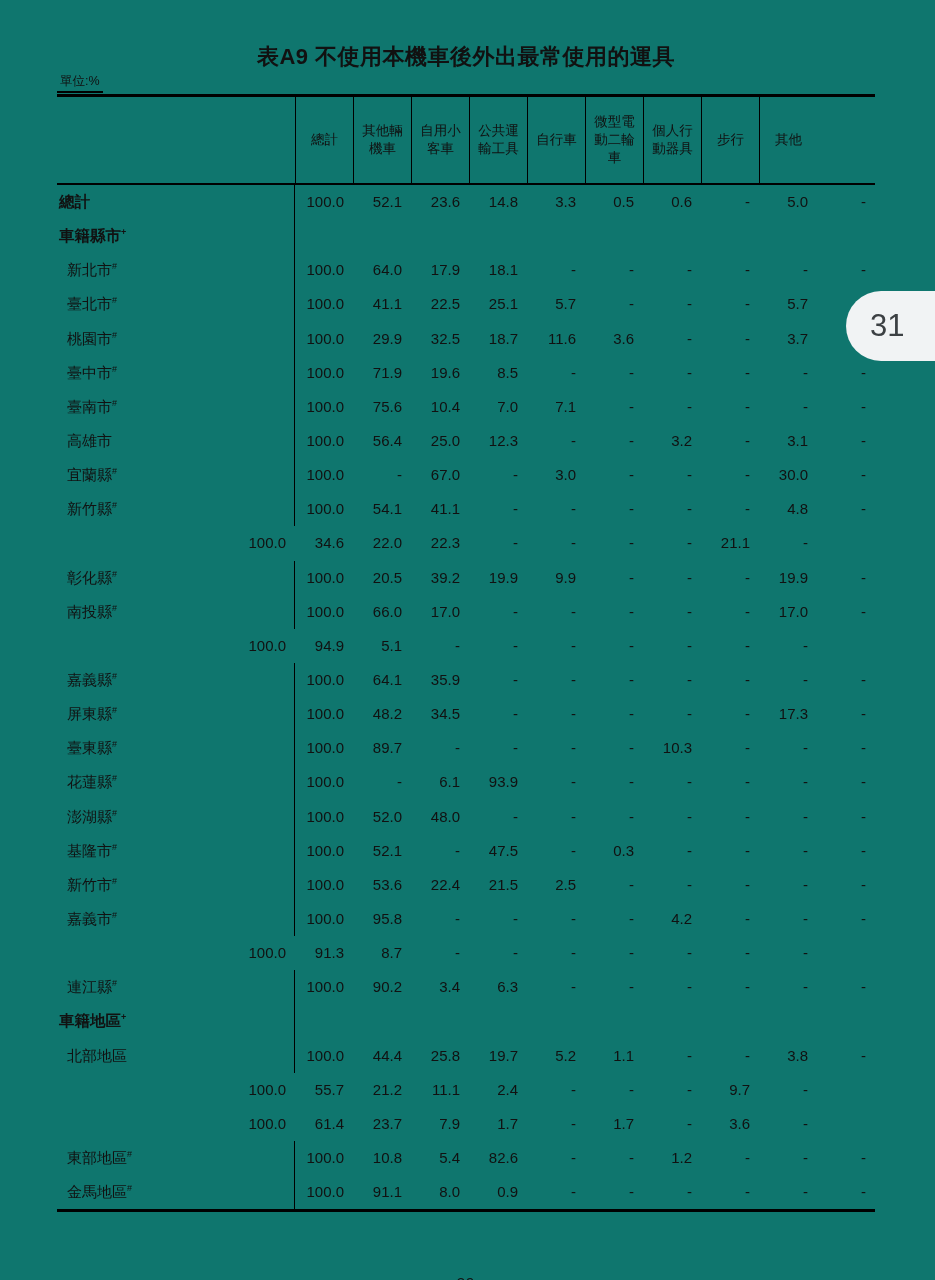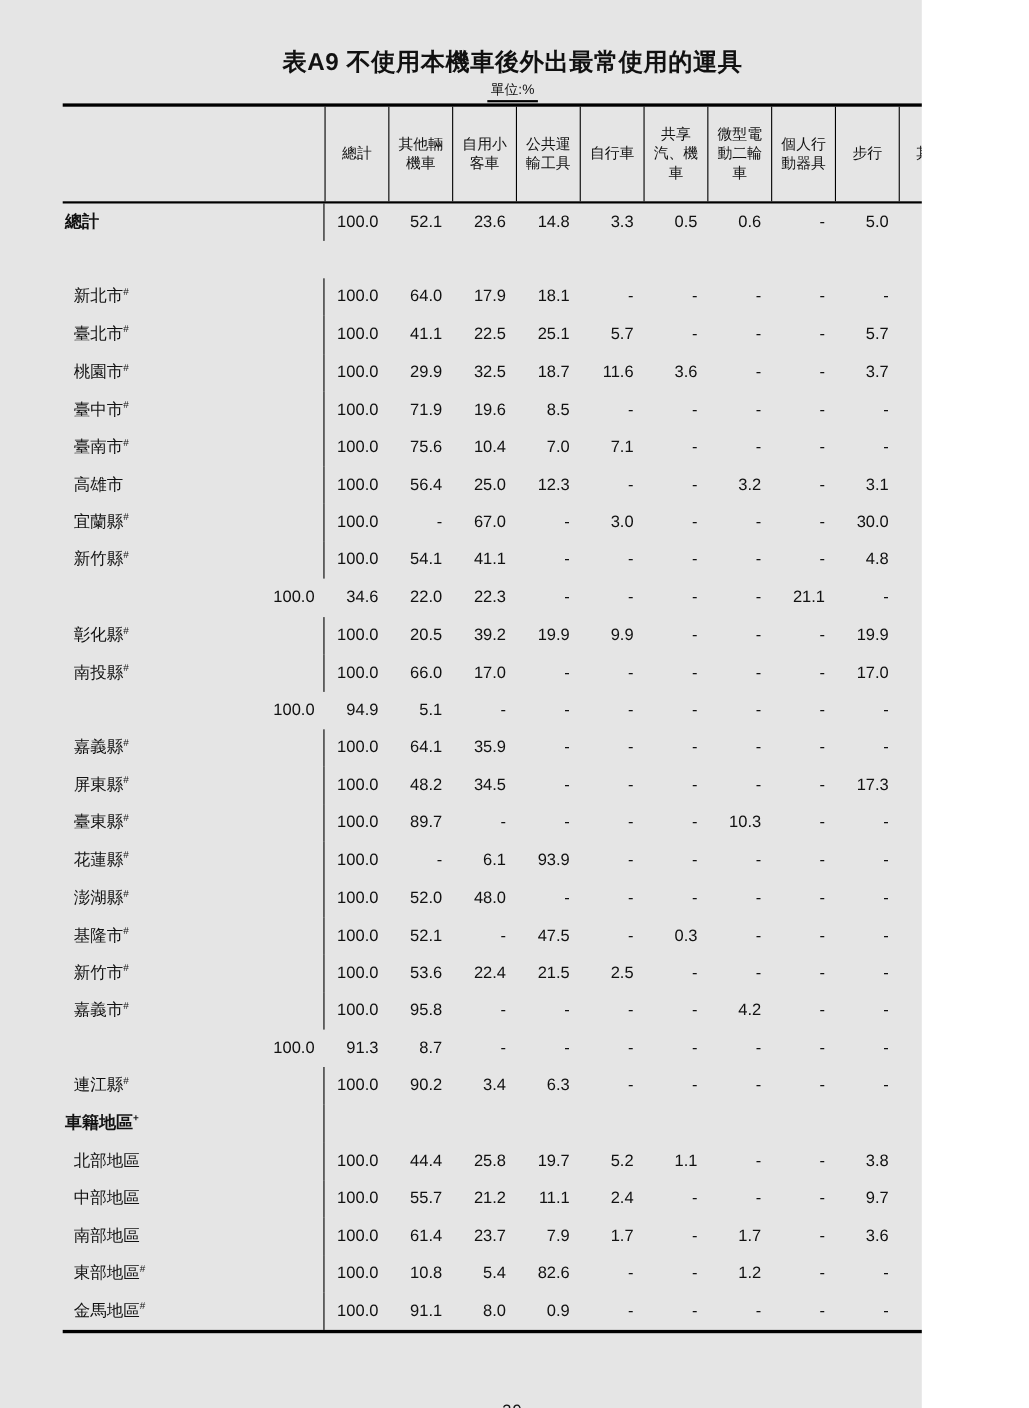--- a/index.html
+++ b/index.html
@@ -1,24 +1,24 @@
 <!DOCTYPE html>
 <html><head>
 <meta charset="utf-8">
 <style>
   html,body{margin:0;padding:0;background:#ffffff;}
   .page{
-    position:relative;width:838px;height:1280px;background:#e5e5e5;overflow:hidden;
+    position:relative;width:935px;height:1280px;background:#0f766e;overflow:hidden;
     font-family:"Liberation Sans","DejaVu Sans",sans-serif;color:#111111;
   }
   .title{
     position:absolute;top:42px;left:57px;width:818px;text-align:center;
     font-size:22px;font-weight:700;letter-spacing:.5px;white-space:nowrap;
   }
-  .unit{position:absolute;top:73px;left:57px;width:818px;text-align:center;font-size:12.5px;}
+  .unit{position:absolute;top:73px;left:57px;width:818px;text-align:left;font-size:12.5px;}
   .unit span{display:inline-block;border-bottom:2px solid #000;padding:0 3px 1px 3px;}
   .tablewrap{
     position:absolute;top:94px;left:57px;width:818px;
     border-top:3px solid #000;border-bottom:3px solid #000;box-sizing:content-box;
   }
   .thead{
     display:grid;grid-template-columns:238px repeat(10,58px);
     height:86px;border-bottom:2px solid #000;
   }
   .thead .hcell{
@@ -59,21 +59,20 @@
 
   <div class="tablewrap">
     <div class="thead">
       <div></div>
 
     <div class="hcell">總計</div>
         <div class="hcell">其他輛機車</div>
         <div class="hcell">自用小客車</div>
         <div class="hcell">公共運輸工具</div>
         <div class="hcell">自行車</div>
-        <div class="hcell">共享汽、機車</div>
         <div class="hcell">微型電動二輪車</div>
         <div class="hcell">個人行動器具</div>
         <div class="hcell">步行</div>
         <div class="hcell">其他</div>
       </div>
     <div id="tbody">
 
     <div class="trow total">
           <div class="label-cell"><span>總計</span></div>
           <div class="vcell">100.0</div>
@@ -81,20 +80,21 @@
           <div class="vcell">23.6</div>
           <div class="vcell">14.8</div>
           <div class="vcell">3.3</div>
           <div class="vcell">0.5</div>
           <div class="vcell">0.6</div>
           <div class="vcell">-</div>
           <div class="vcell">5.0</div>
           <div class="vcell">-</div>
         </div>
         <div class="trow section">
+          <div class="label-cell"><span>車籍縣市</span><sup>+</sup></div>
           <div class="vcell"></div>
           <div class="vcell"></div>
           <div class="vcell"></div>
           <div class="vcell"></div>
           <div class="vcell"></div>
           <div class="vcell"></div>
           <div class="vcell"></div>
           <div class="vcell"></div>
           <div class="vcell"></div>
           <div class="vcell"></div>
@@ -402,34 +402,32 @@
           <div class="vcell">25.8</div>
           <div class="vcell">19.7</div>
           <div class="vcell">5.2</div>
           <div class="vcell">1.1</div>
           <div class="vcell">-</div>
           <div class="vcell">-</div>
           <div class="vcell">3.8</div>
           <div class="vcell">-</div>
         </div>
         <div class="trow data">
-          <div class="label-cell"><span>中部地區</span></div>
           <div class="vcell">100.0</div>
           <div class="vcell">55.7</div>
           <div class="vcell">21.2</div>
           <div class="vcell">11.1</div>
           <div class="vcell">2.4</div>
           <div class="vcell">-</div>
           <div class="vcell">-</div>
           <div class="vcell">-</div>
           <div class="vcell">9.7</div>
           <div class="vcell">-</div>
         </div>
         <div class="trow data">
-          <div class="label-cell"><span>南部地區</span></div>
           <div class="vcell">100.0</div>
           <div class="vcell">61.4</div>
           <div class="vcell">23.7</div>
           <div class="vcell">7.9</div>
           <div class="vcell">1.7</div>
           <div class="vcell">-</div>
           <div class="vcell">1.7</div>
           <div class="vcell">-</div>
           <div class="vcell">3.6</div>
           <div class="vcell">-</div>

